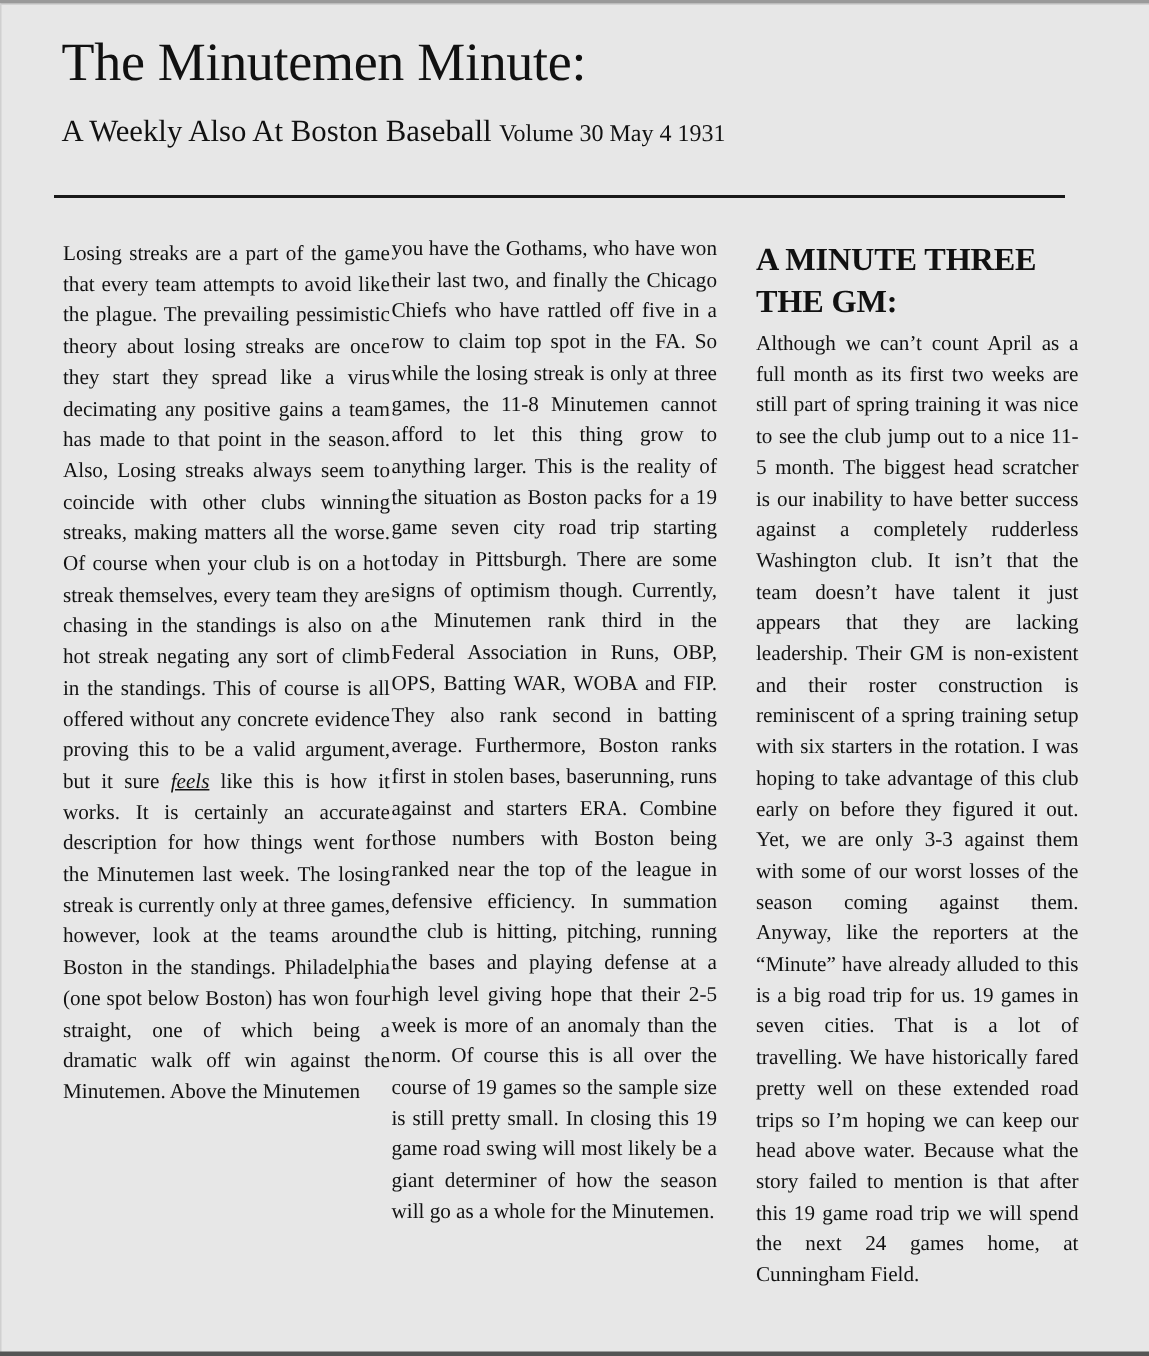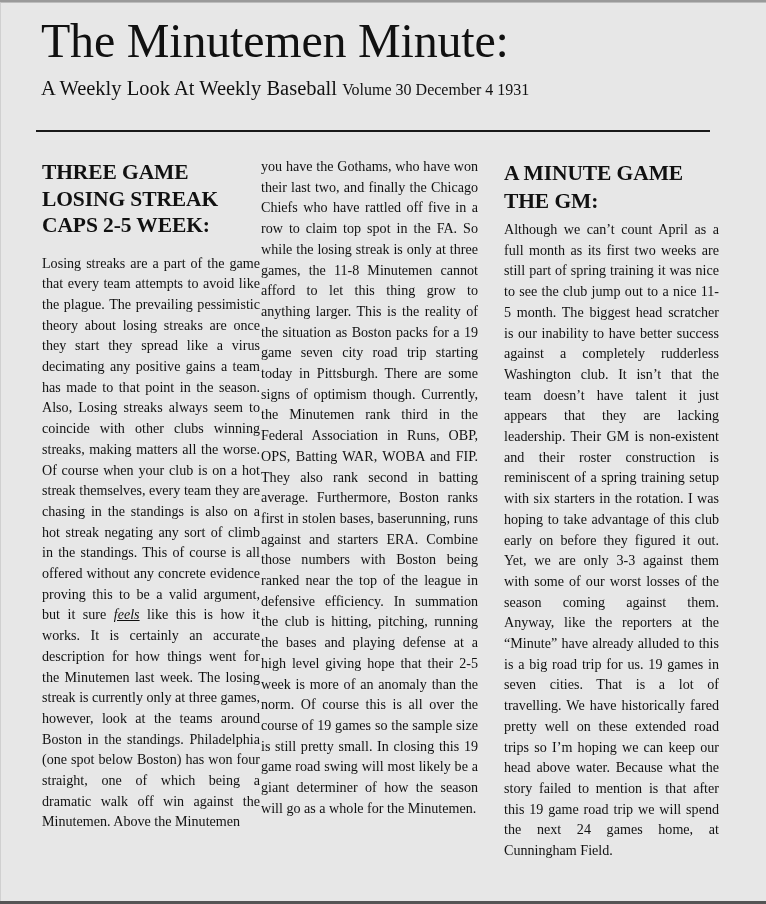--- a/index.html
+++ b/index.html
@@ -35,21 +35,21 @@
     .bottombar {
       position: absolute;
       left: 0; bottom: 0;
       width: 766px; height: 3px;
       background: #555;
     }
     .title {
       position: absolute;
       left: 40px;
       top: 10px;
-      font-size: 48px;
+      font-size: 36px;
       line-height: 56px;
       font-weight: normal;
       margin: 0;
       white-space: nowrap;
       letter-spacing: -0.2px;
     }
     .subtitle {
       position: absolute;
       left: 40px;
       top: 72px;
@@ -105,36 +105,35 @@
 </head>
 <body>
 
 <div class="topbar"></div>
 
 <div class="page">
 
   <h1 class="title">The Minutemen Minute:</h1>
 
   <div class="subtitle">
-    <span>A Weekly Look At Weekly Baseball</span>
-    <span class="vol">Volume 30 December 4 1931</span>
+    <span>A Weekly Also At Boston Baseball</span>
+    <span class="vol">Volume 30 May 4 1931</span>
   </div>
 
 
   <div class="rule"></div>
 
   <div class="col col1">
-    <h2 class="headline">THREE GAME LOSING STREAK CAPS 2-5 WEEK:</h2>
     <p class="body-text"><span>Losing streaks are a part of the game that every team attempts to avoid like the plague. The prevailing pessimistic theory about losing streaks are once they start they spread like a virus decimating any positive gains a team has made to that point in the season. Also, Losing streaks always seem to coincide with other clubs winning streaks, making matters all the worse. Of course when your club is on a hot streak themselves, every team they are chasing in the standings is also on a hot streak negating any sort of climb in the standings. This of course is all offered without any concrete evidence proving this to be a valid argument, but it sure </span><em>feels</em><span> like this is how it works. It is certainly an accurate description for how things went for the Minutemen last week. The losing streak is currently only at three games, however, look at the teams around Boston in the standings. Philadelphia (one spot below Boston) has won four straight, one of which being a dramatic walk off win against the Minutemen. Above the Minutemen</span></p>
   </div>
 
   <div class="col col2">
     <p class="body-text">you have the Gothams, who have won their last two, and finally the Chicago Chiefs who have rattled off five in a row to claim top spot in the FA. So while the losing streak is only at three games, the 11-8 Minutemen cannot afford to let this thing grow to anything larger. This is the reality of the situation as Boston packs for a 19 game seven city road trip starting today in Pittsburgh. There are some signs of optimism though. Currently, the Minutemen rank third in the Federal Association in Runs, OBP, OPS, Batting WAR, WOBA and FIP. They also rank second in batting average. Furthermore, Boston ranks first in stolen bases, baserunning, runs against and starters ERA. Combine those numbers with Boston being ranked near the top of the league in defensive efficiency. In summation the club is hitting, pitching, running the bases and playing defense at a high level giving hope that their 2-5 week is more of an anomaly than the norm. Of course this is all over the course of 19 games so the sample size is still pretty small. In closing this 19 game road swing will most likely be a giant determiner of how the season will go as a whole for the Minutemen.</p>
   </div>
 
   <div class="col col3">
-    <h2 class="headline">A MINUTE GAME THE GM:</h2>
+    <h2 class="headline">A MINUTE THREE THE GM:</h2>
     <p class="body-text">Although we can’t count April as a full month as its first two weeks are still part of spring training it was nice to see the club jump out to a nice 11-5 month. The biggest head scratcher is our inability to have better success against a completely rudderless Washington club. It isn’t that the team doesn’t have talent it just appears that they are lacking leadership. Their GM is non-existent and their roster construction is reminiscent of a spring training setup with six starters in the rotation. I was hoping to take advantage of this club early on before they figured it out. Yet, we are only 3-3 against them with some of our worst losses of the season coming against them. Anyway, like the reporters at the “Minute” have already alluded to this is a big road trip for us. 19 games in seven cities. That is a lot of travelling. We have historically fared pretty well on these extended road trips so I’m hoping we can keep our head above water. Because what the story failed to mention is that after this 19 game road trip we will spend the next 24 games home, at Cunningham Field.</p>
   </div>
 
 </div>
 
 <div class="bottombar"></div>
 
 </body></html>

